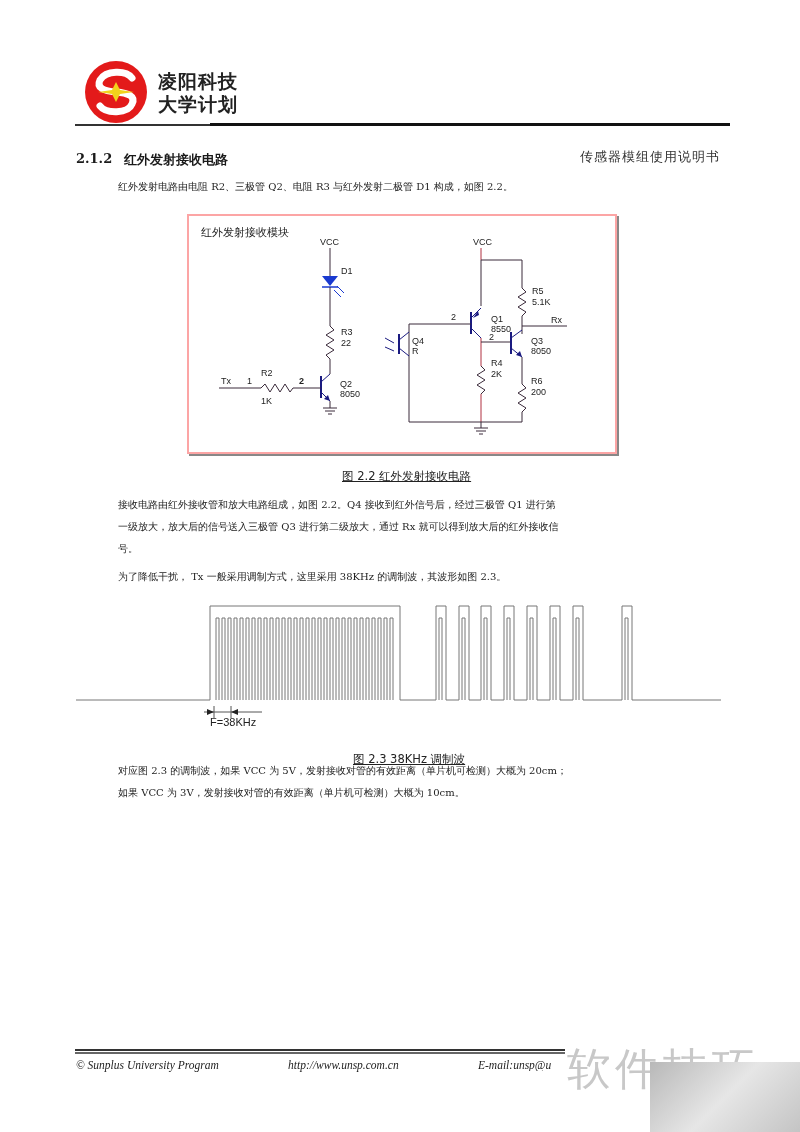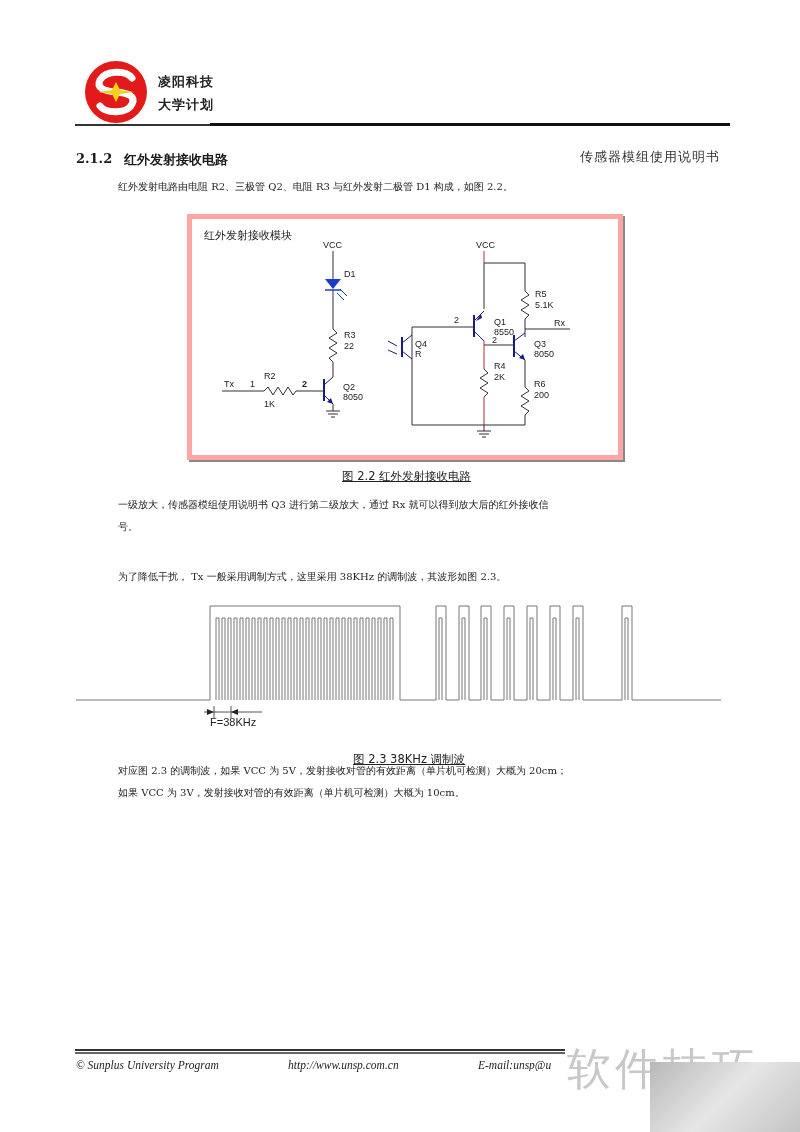--- a/index.html
+++ b/index.html
@@ -1,18 +1,18 @@
 <!DOCTYPE html>
 <html><head>
 <meta charset="utf-8">
 <style>
   html, body { margin: 0; padding: 0; }
   body { width: 800px; height: 1132px; background: #ffffff; position: relative; overflow: hidden; font-family: "DejaVu Serif", serif; color: #1a1a1a; }
   .abs { position: absolute; }
-  .logo-text { font-family: "DejaVu Sans", sans-serif; font-weight: bold; font-size: 13px; line-height: 23px; color: #222; letter-spacing: 1px; text-align: right; }
+  .logo-text { font-family: "DejaVu Sans", sans-serif; font-weight: bold; font-size: 19px; line-height: 23px; color: #222; letter-spacing: 1px; text-align: right; }
   .header-right { font-size: 13px; color: #333; letter-spacing: 1px; margin-top: 45px; }
   .rule-thin { background: #333; height: 2px; }
   .rule-thick { background: #111; height: 3px; }
   .section-title { font-size: 13px; font-weight: bold; }
   .para { font-size: 10px; line-height: 22px; color: #222; }
   .caption { font-size: 11.5px; color: #222; font-family: "DejaVu Sans", sans-serif; text-decoration: underline; }
   .schem { font-family: "Liberation Sans", sans-serif; font-size: 9px; fill: #222; }
   .footer-text { font-family: "Liberation Serif", serif; font-style: italic; font-size: 11.5px; color: #222; }
   .watermark { font-family: "DejaVu Sans", sans-serif; font-size: 44px; color: #c8c8c8; letter-spacing: 4px; }
 </style>
@@ -32,21 +32,21 @@
 </div>
 <div class="abs header-right" style="left:580px; top:103px;">传感器模组使用说明书</div>
 <div class="abs rule-thin" style="left:75px; top:124px; width:140px;"></div>
 <div class="abs rule-thick" style="left:210px; top:123px; width:520px;"></div>
 
 <div class="abs section-title" style="left:76px; top:151px;">2.1.2</div>
 <div class="abs section-title" style="left:124px; top:151px; font-family:'DejaVu Sans',sans-serif;">红外发射接收电路</div>
 
 <div class="abs para" style="left:118px; top:176px;">红外发射电路由电阻 R2、三极管 Q2、电阻 R3 与红外发射二极管 D1 构成，如图 2.2。</div>
 
-<div class="abs" style="left:187px; top:214px; width:426px; height:236px; border:5px solid #fca5a5; box-shadow: 2px 2px 0 #888;">
+<div class="abs" style="left:187px; top:214px; width:426px; height:236px; border:2px solid #fca5a5; box-shadow: 2px 2px 0 #888;">
   <svg width="426" height="236" viewBox="0 0 426 236">
 
     <text x="12" y="20" class="schem" style="font-size:11px; font-family:'DejaVu Sans',sans-serif;">红外发射接收模块</text>
 
     <text x="131" y="29" class="schem">VCC</text>
     <line x1="141" y1="32" x2="141" y2="60" stroke="#3a2a3a" stroke-width="1"></line>
 
     <polygon points="133,60 149,60 141,70" fill="#1a3ad0"></polygon>
     <line x1="133" y1="71" x2="149" y2="71" stroke="#1a3ad0" stroke-width="1.5"></line>
     <line x1="145" y1="74" x2="152" y2="81" stroke="#1a3ad0" stroke-width="1"></line>
@@ -136,21 +136,22 @@
     <line x1="220" y1="206" x2="333" y2="206" stroke="#3a2a3a" stroke-width="1"></line>
     <line x1="292" y1="206" x2="292" y2="212" stroke="#3a2a3a" stroke-width="1"></line>
     <line x1="285" y1="212" x2="299" y2="212" stroke="#3a2a3a" stroke-width="1"></line>
     <line x1="287" y1="215" x2="297" y2="215" stroke="#3a2a3a" stroke-width="1"></line>
     <line x1="290" y1="218" x2="294" y2="218" stroke="#3a2a3a" stroke-width="1"></line>
   </svg>
 </div>
 <div class="abs caption" style="left:342px; top:469px;">图  2.2    红外发射接收电路</div>
 
 <div class="abs para" style="left:118px; top:494px;">
-  <div>一级放大，传感器模组使用说明书 Q3 进行第二级放大，通过 Rx 就可以得到放大后的红外接收信</div>
+  <div>接收电路由红外接收管和放大电路组成，如图 2.2。Q4 接收到红外信号后，经过三极管 Q1 进行第</div>
+  <div>一级放大，放大后的信号送入三极管 Q3 进行第二级放大，通过 Rx 就可以得到放大后的红外接收信</div>
   <div>号。</div>
 </div>
 
 <div class="abs para" style="left:118px; top:566px;">为了降低干扰， Tx 一般采用调制方式，这里采用 38KHz 的调制波，其波形如图 2.3。</div>
 
 <div class="abs" style="left:76px; top:600px; width:650px; height:130px;">
   <svg width="650" height="130" viewBox="0 0 650 130" id="wave-svg">
     <g id="wave-group" fill="none" stroke="#777" stroke-width="1">
         <line x1="0" y1="100" x2="134" y2="100"></line>
         <line x1="134" y1="100" x2="134" y2="6"></line>

